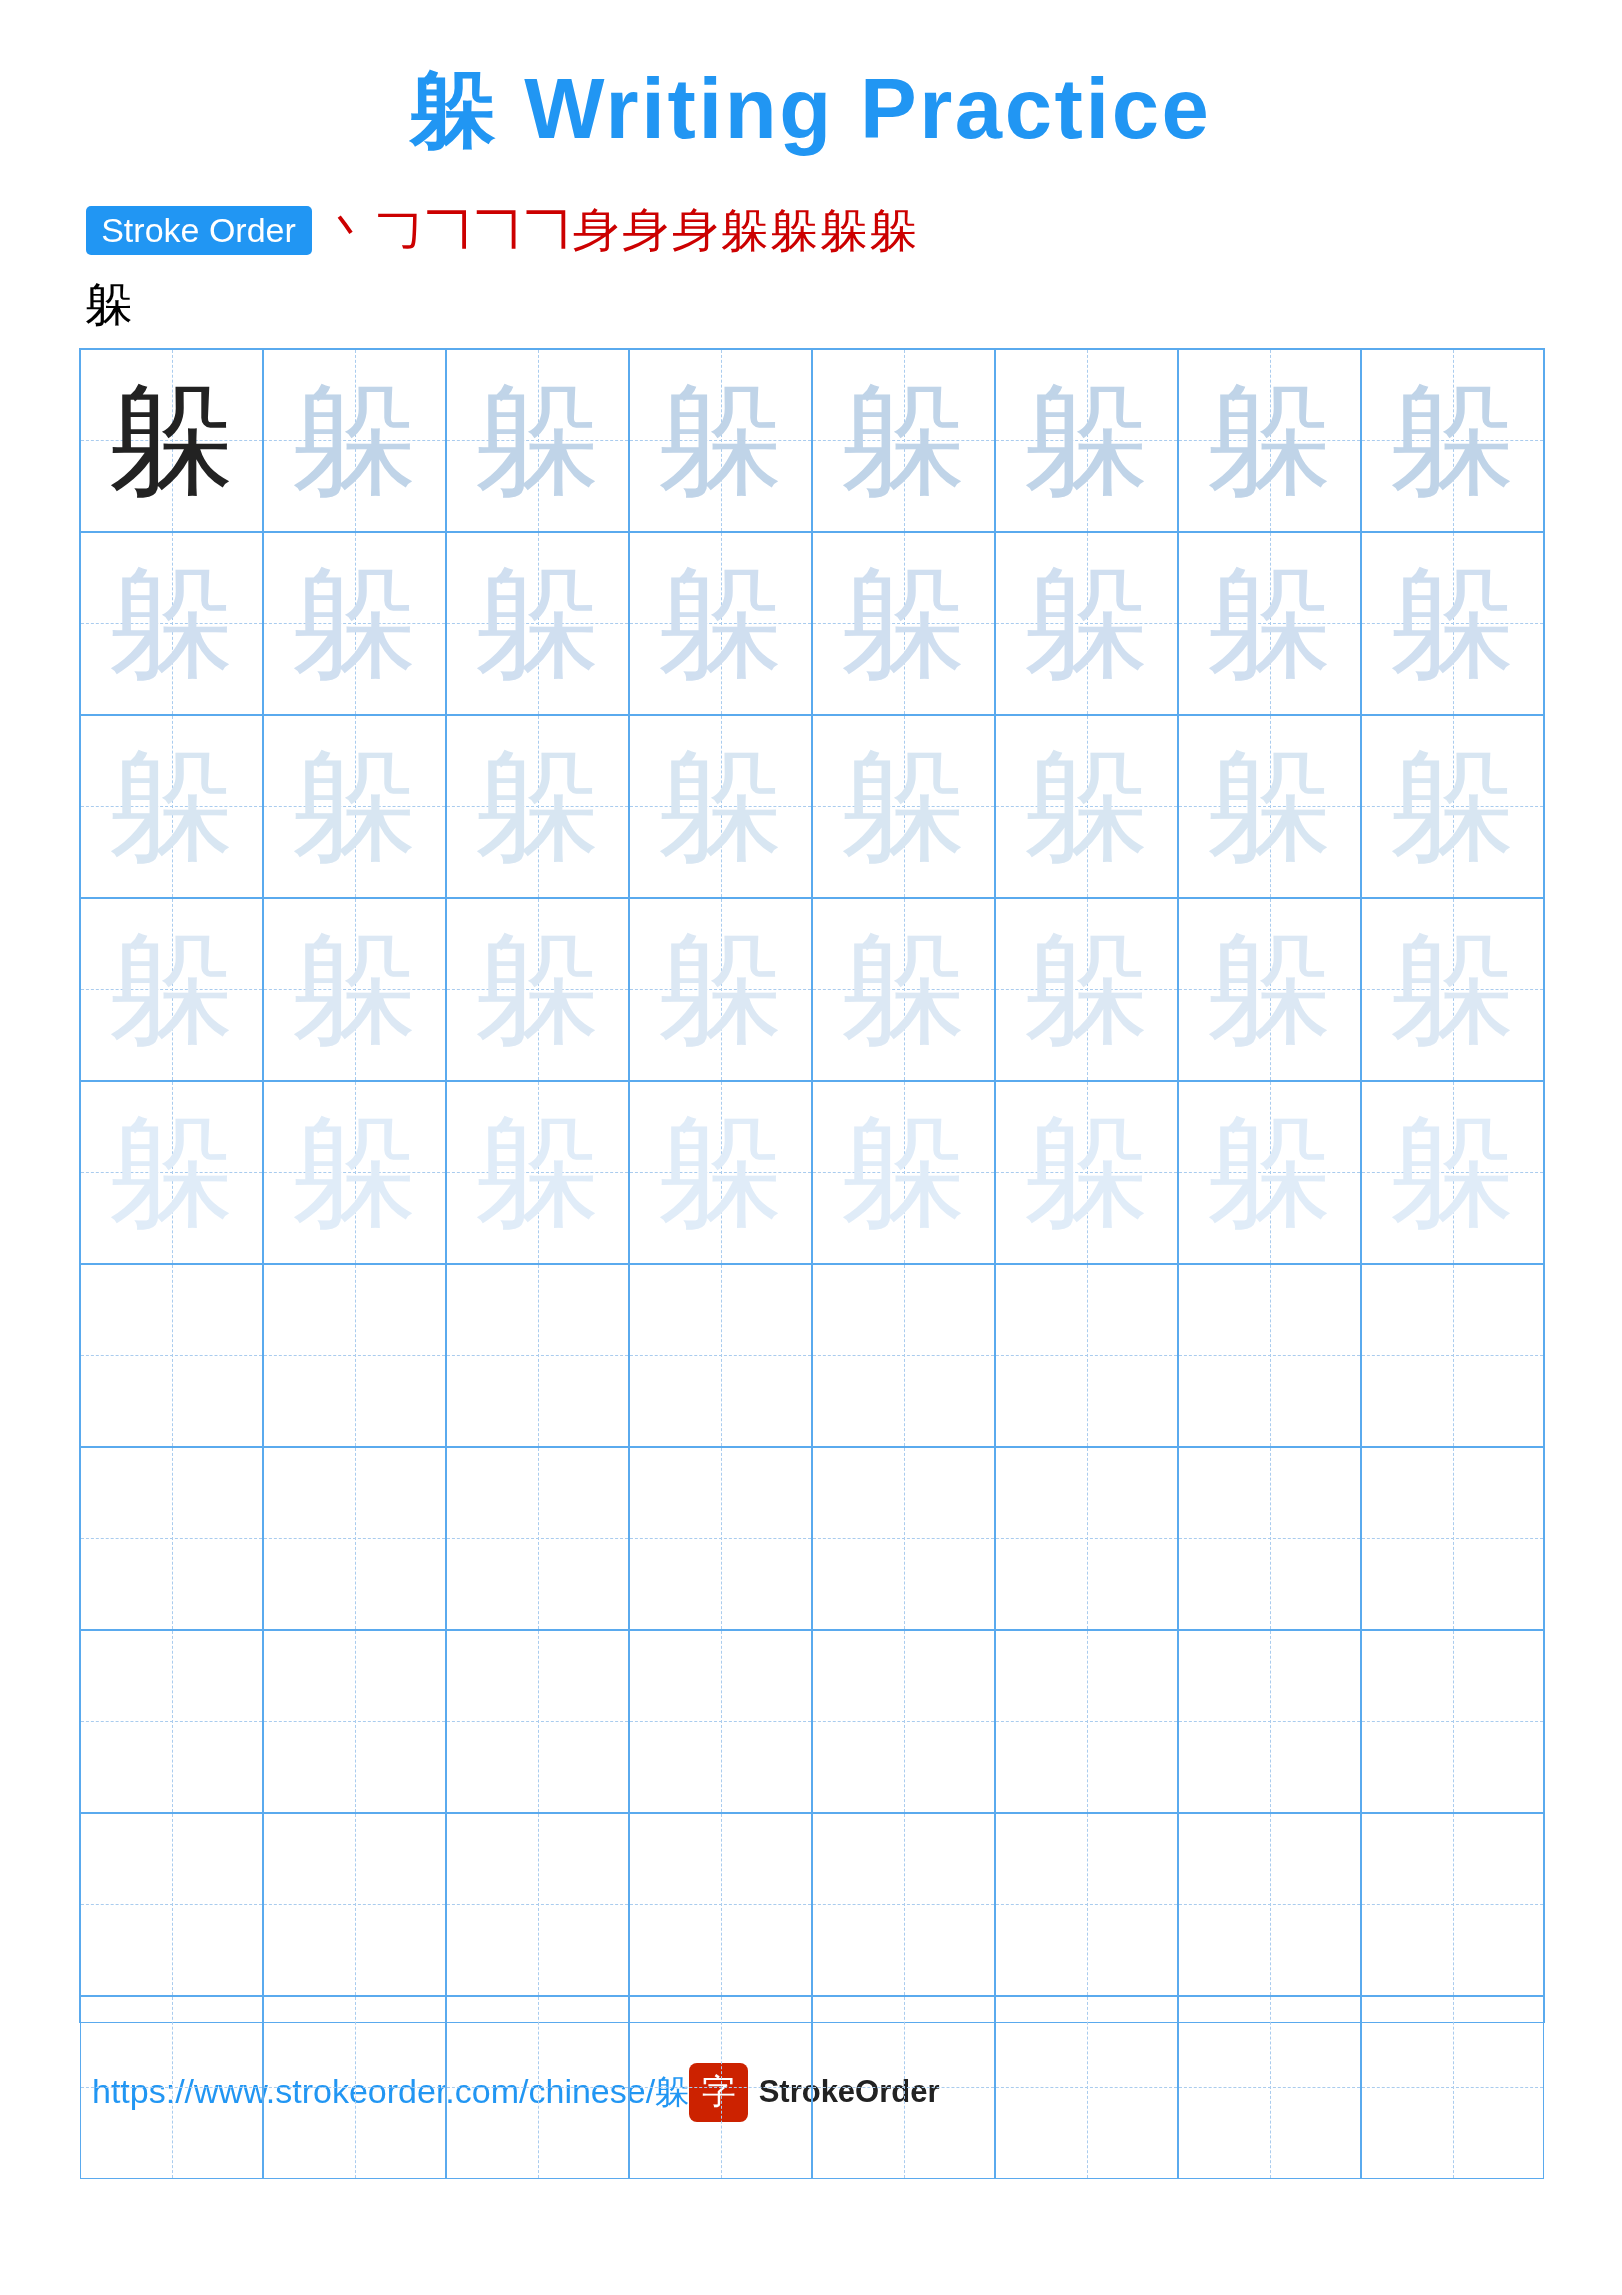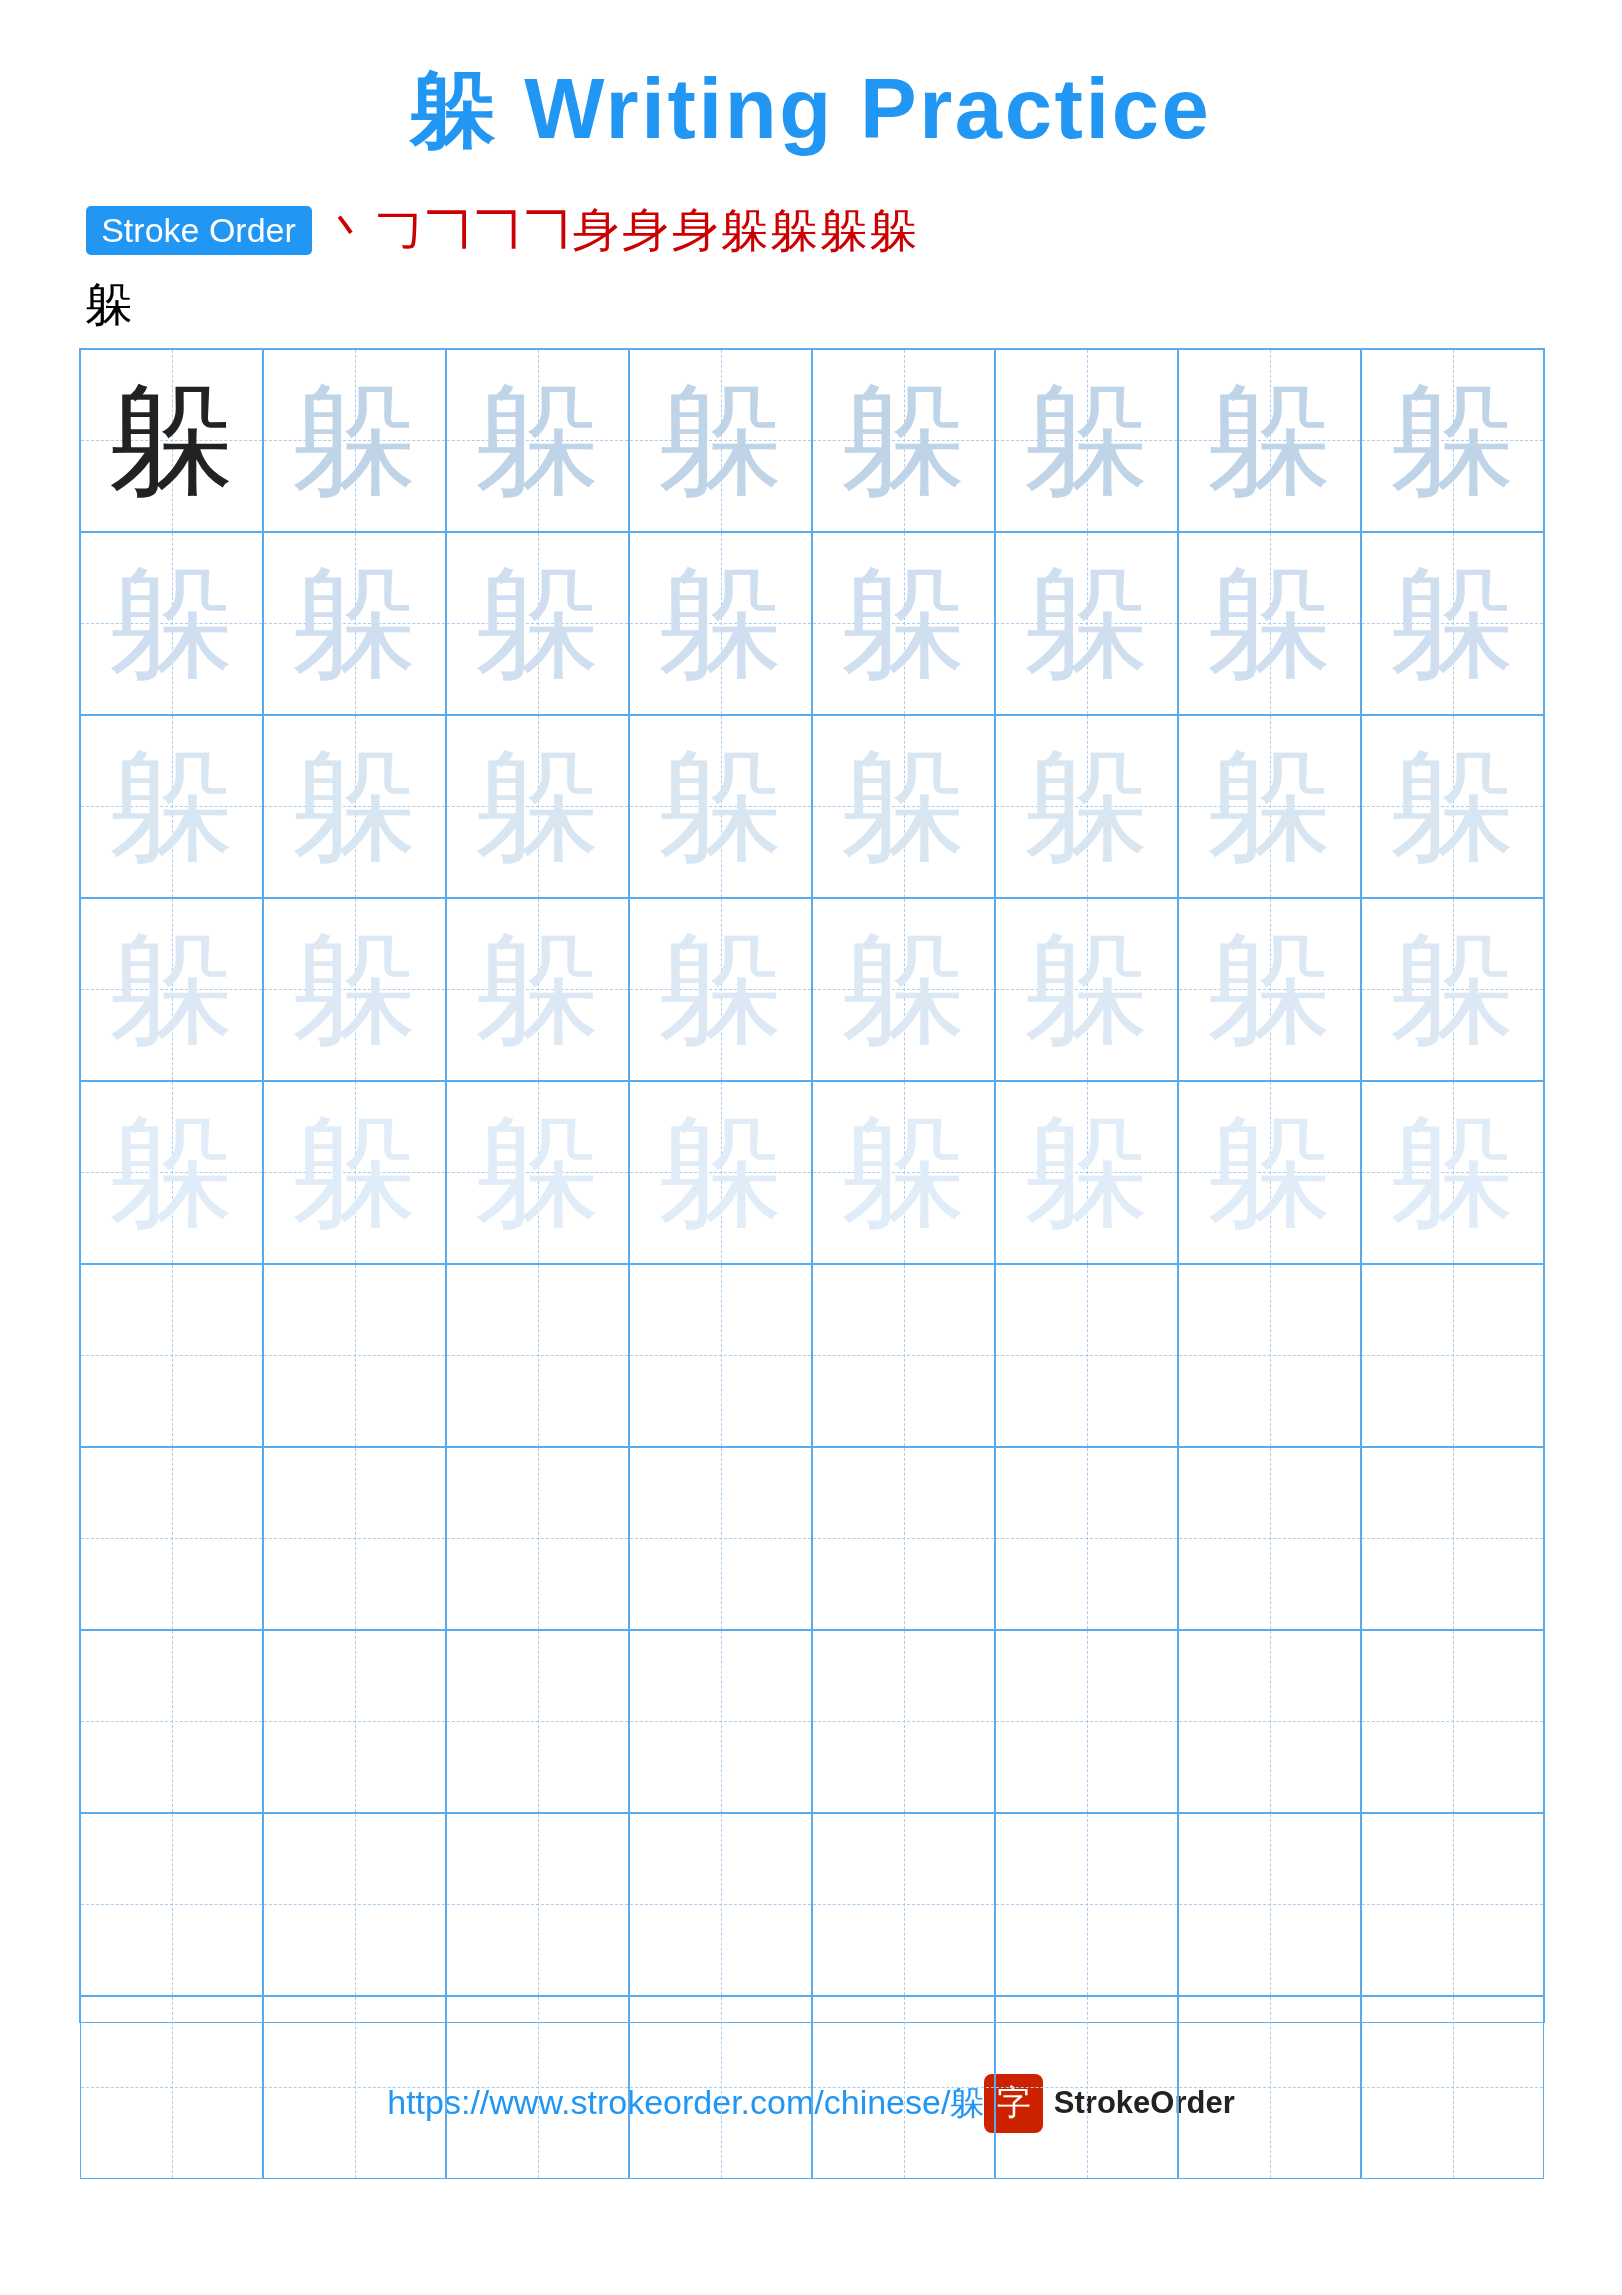--- a/index.html
+++ b/index.html
@@ -140,23 +140,23 @@
     .cell-char-light4 {
       color: #dce8f4;
     }
 
     .cell-char-light5 {
       color: #e0ecf8;
     }
 
     .footer {
       display: flex;
-      justify-content: center;
-      align-items: center;
-      margin-top: 51px;
+      justify-content: flex-start;
+      align-items: center;
+      margin-top: 40px;
       padding: 0 13px;
     }
 
     .footer-url {
       color: #2196F3;
       font-size: 34px;
       font-family: Arial, sans-serif;
     }
 
     .footer-logo {

